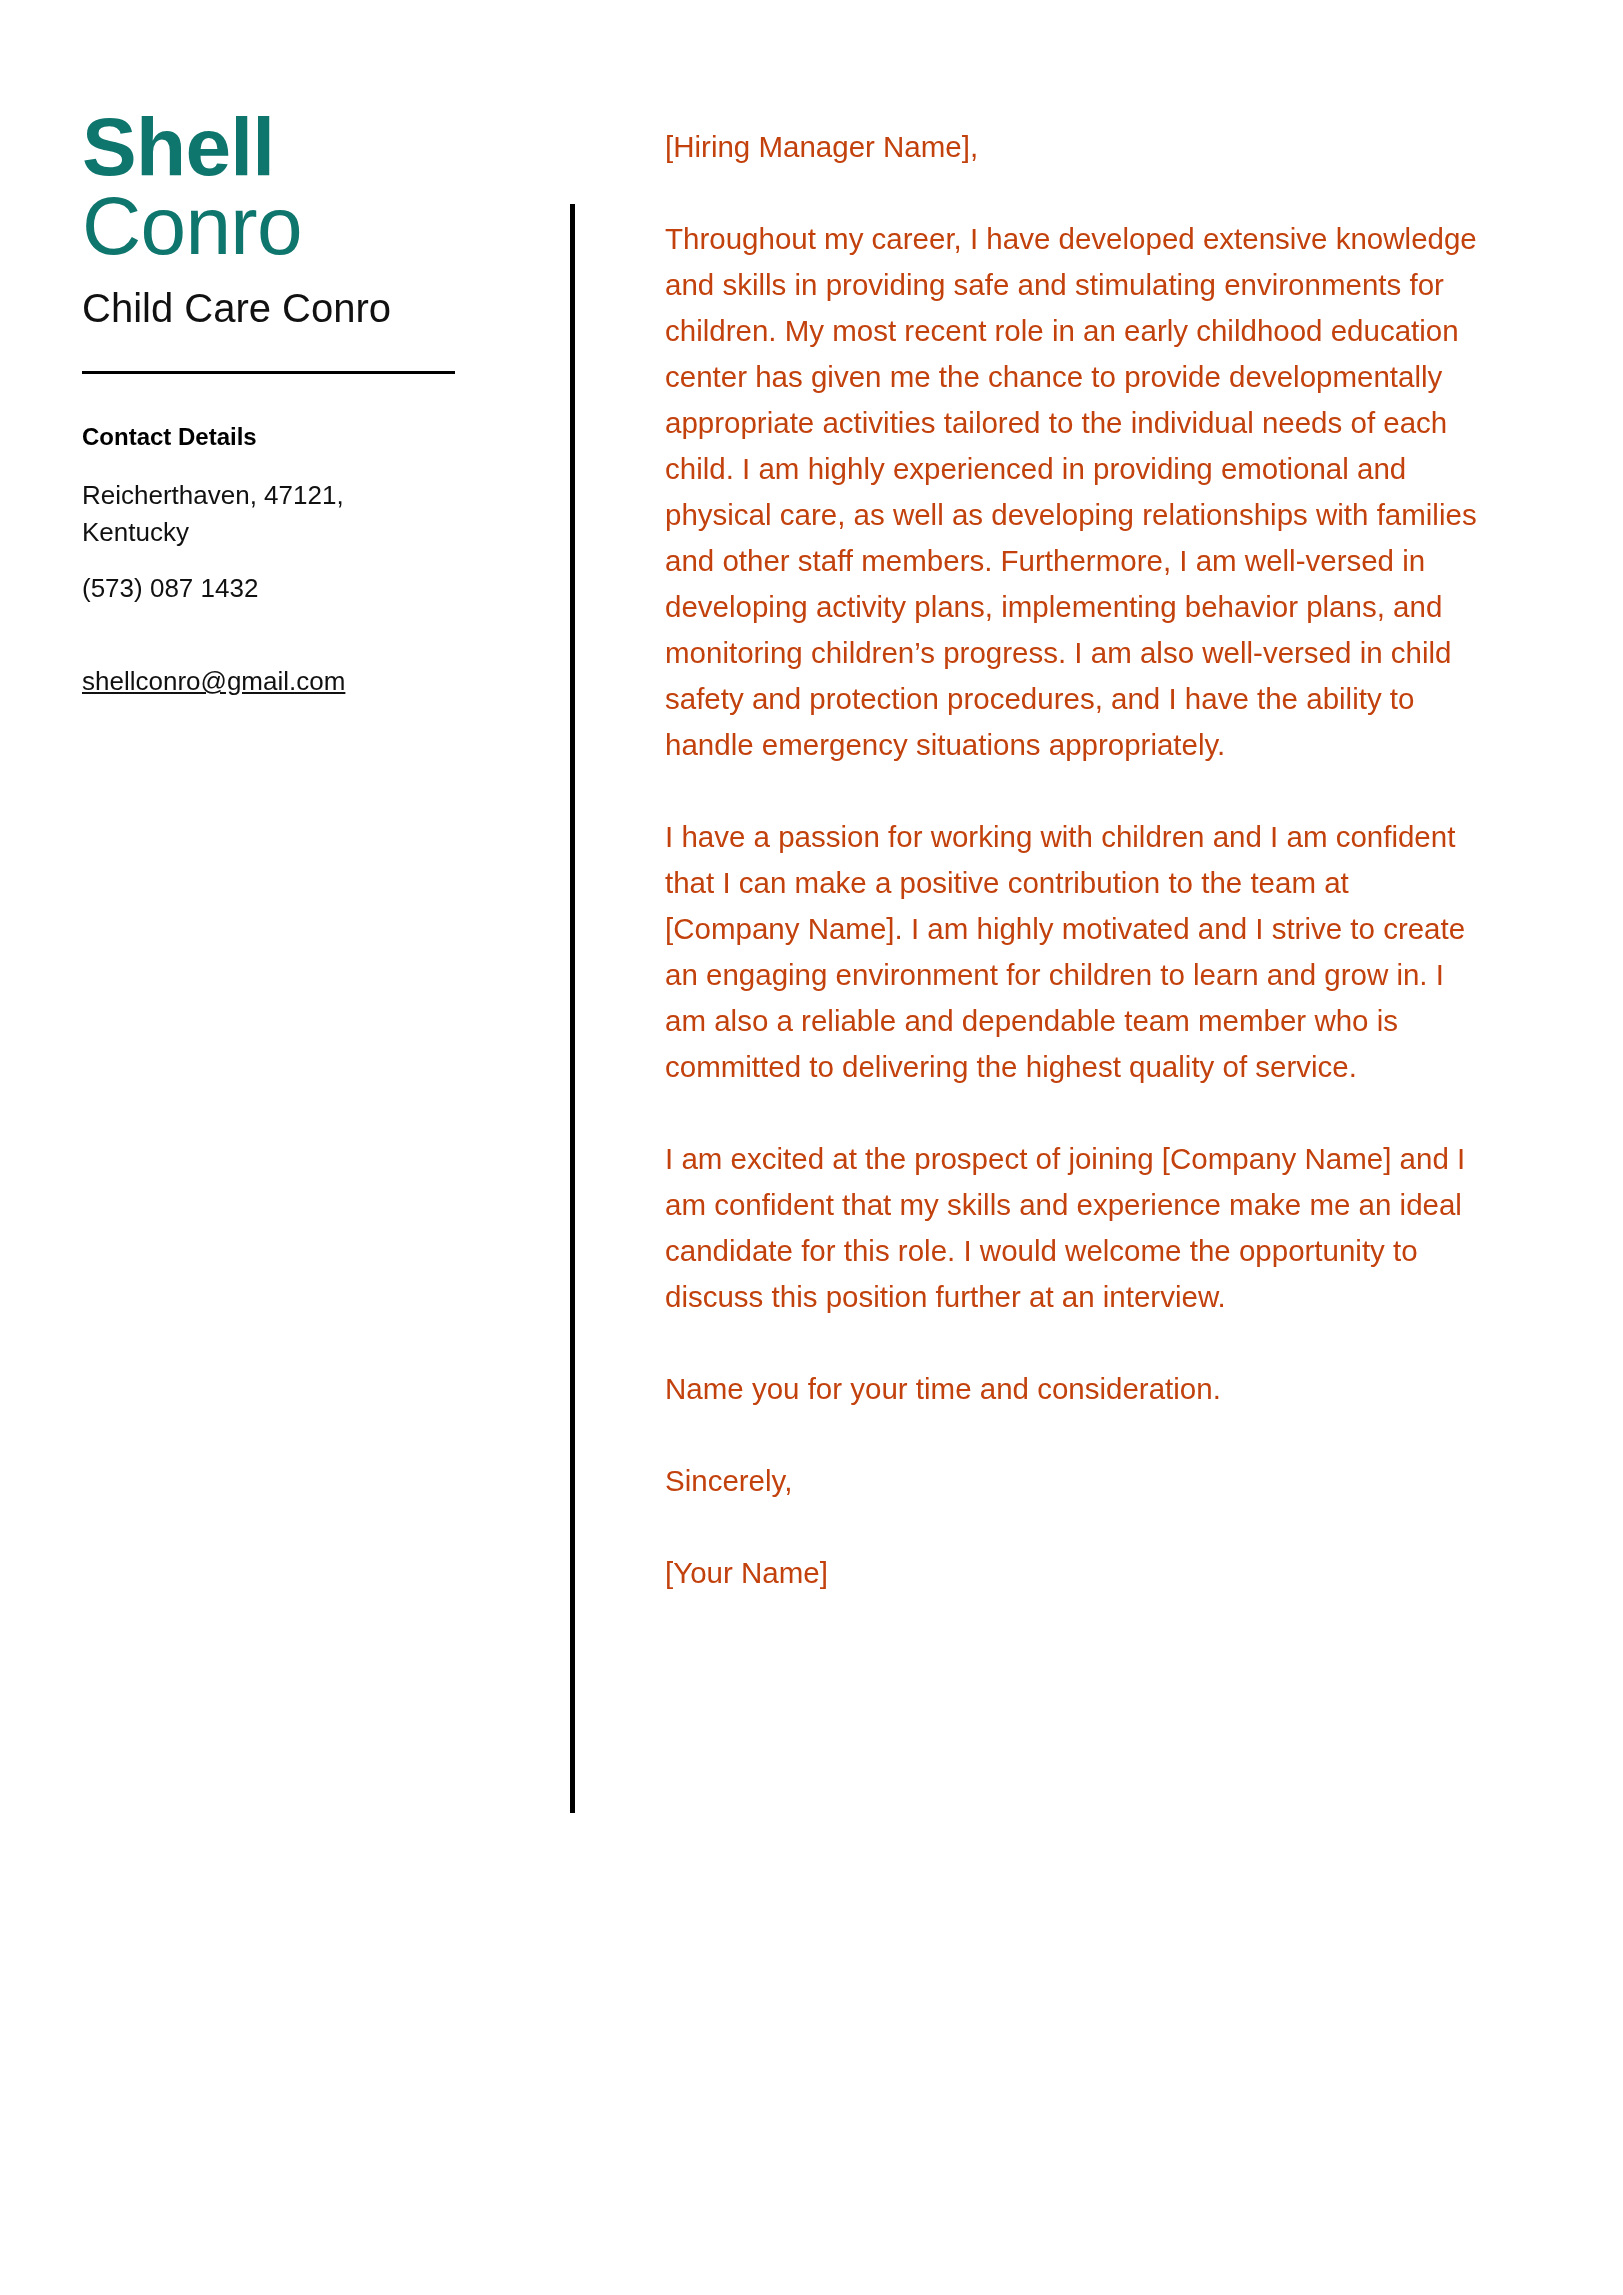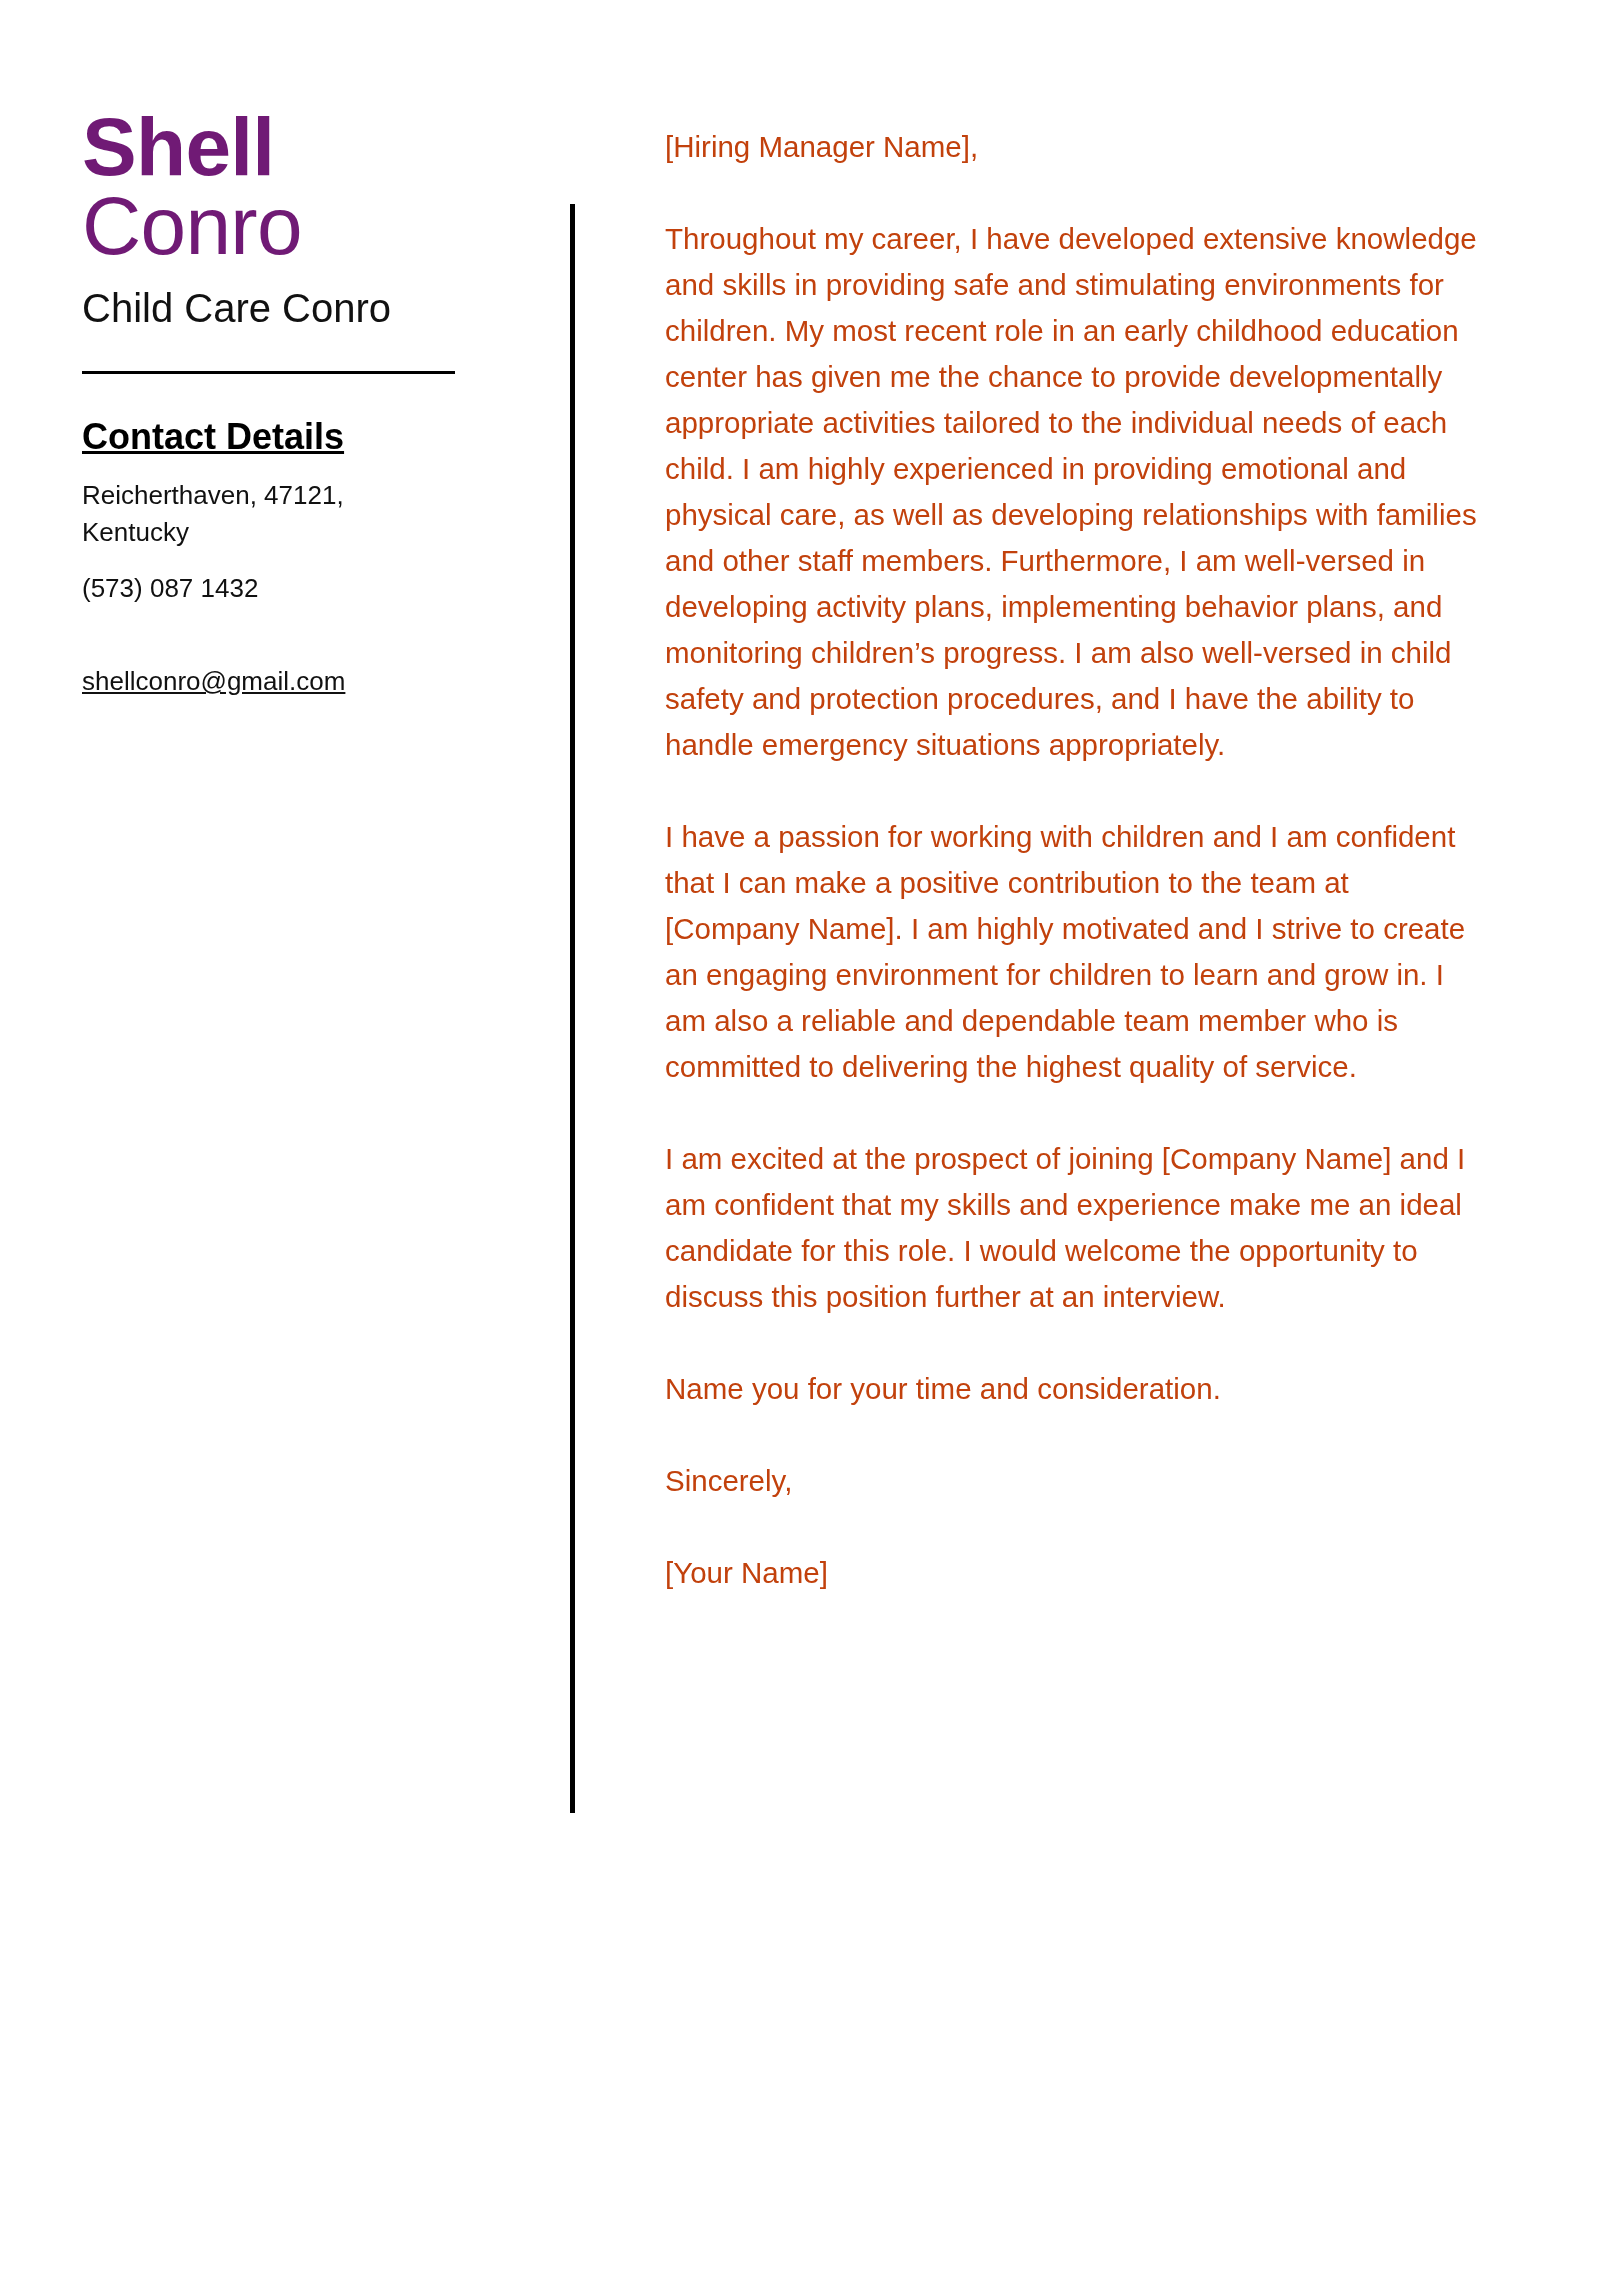--- a/index.html
+++ b/index.html
@@ -22,21 +22,21 @@
     position: absolute;
     left: 82px;
     top: 107px;
     width: 406px;
   }
   .name {
     margin: 0;
     font-size: 82px;
     line-height: 79px;
     font-weight: 700;
-    color: #701a75;
+    color: #0f766e;
     letter-spacing: -0.7px;
   }
   .name .last {
     display: block;
     font-weight: 400;
   }
   .job-title {
     margin: 19px 0 0 0;
     font-size: 40px;
     line-height: 48px;
@@ -44,25 +44,24 @@
     color: #111111;
   }
   .sidebar-divider {
     width: 373px;
     height: 3.3px;
     background: #000000;
     margin-top: 39px;
   }
   .contact-heading {
     margin: 41px 0 0 0;
-    font-size: 36px;
+    font-size: 24px;
     line-height: 43px;
     font-weight: 700;
     color: #000000;
-    text-decoration: underline;
   }
   .contact-item {
     margin: 19px 0 0 0;
     font-size: 26px;
     line-height: 37px;
     font-weight: 400;
     color: #111111;
     white-space: pre-line;
   }
   .contact-item.address {

